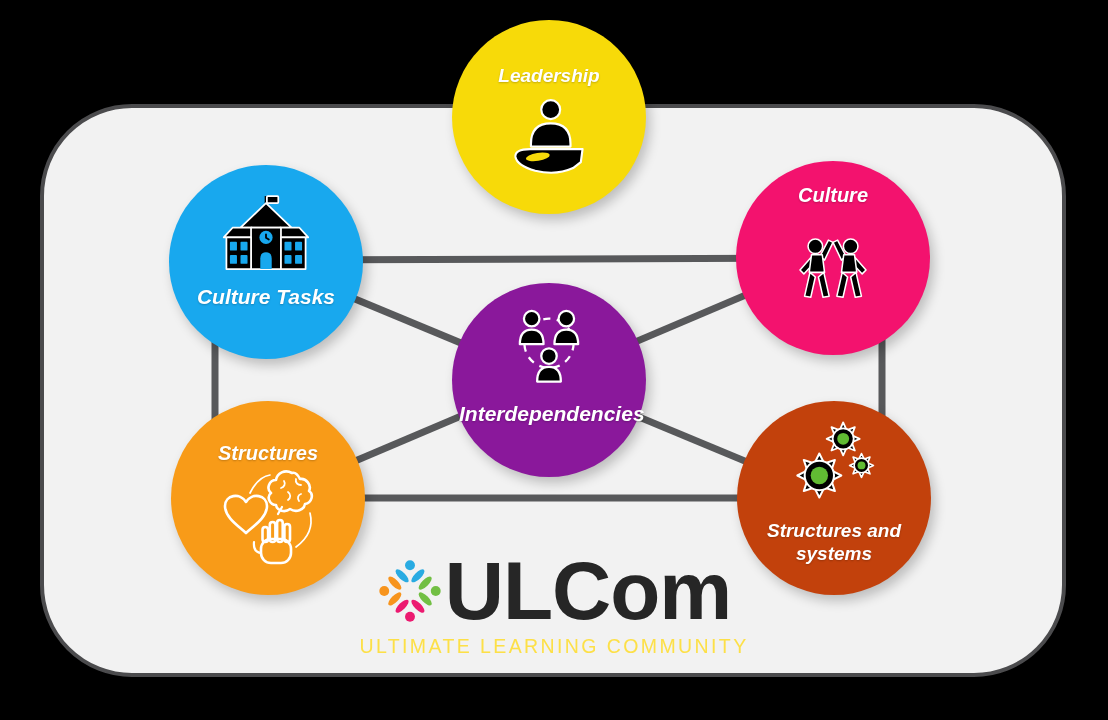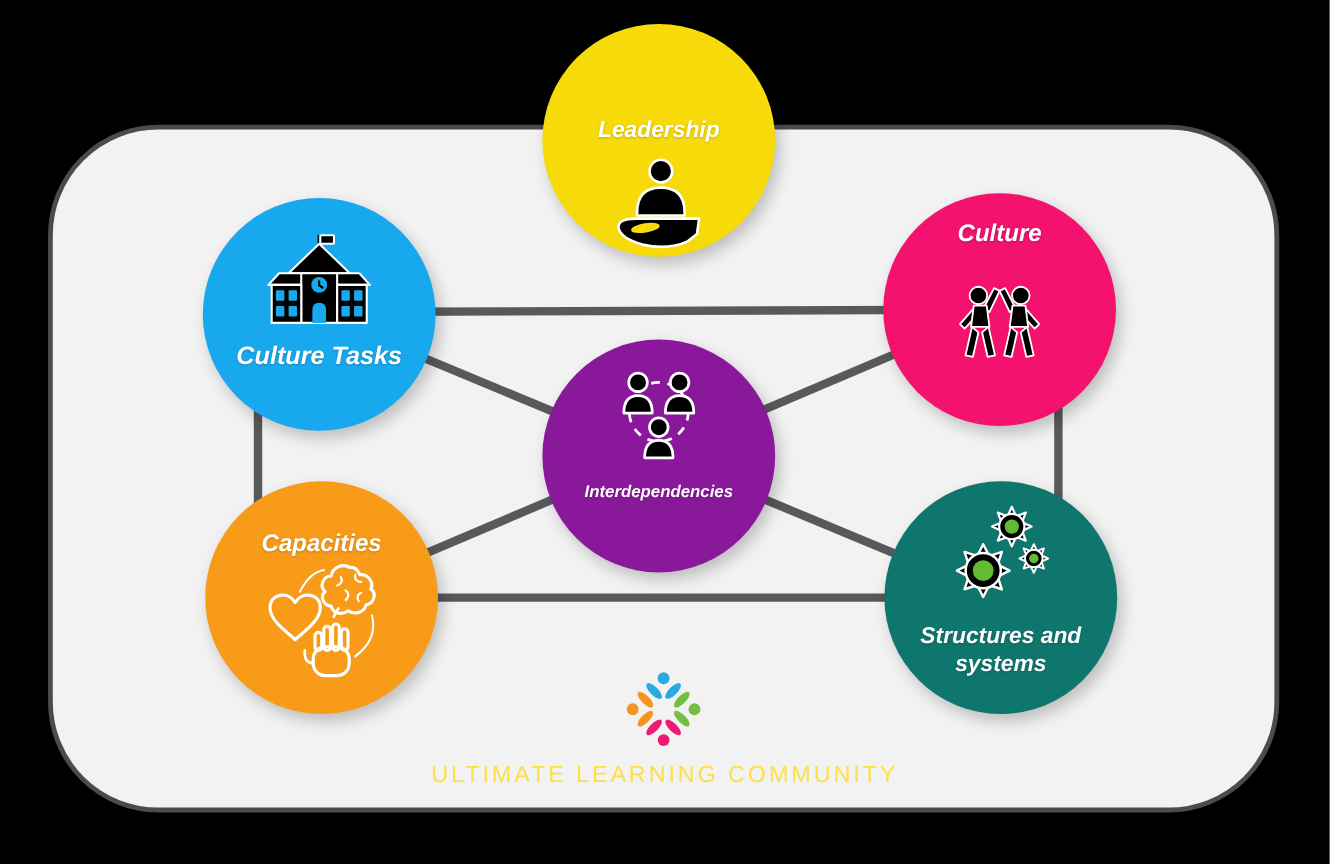--- a/index.html
+++ b/index.html
@@ -28,21 +28,21 @@
   #node-leadership .node-label{margin-top:44px;font-size:19px;}
   #node-leadership .node-icon{margin-top:8px;}
   #node-critical-tasks{left:169px;top:165px;}
   #node-critical-tasks .node-icon{margin-top:30px;}
   #node-critical-tasks .node-label{margin-top:13px;font-size:21px;}
   #node-culture{left:736px;top:161px;}
   #node-culture .node-label{margin-top:22px;}
   #node-culture .node-icon{margin-top:24px;}
   #node-interdependencies{left:452px;top:283px;}
   #node-interdependencies .node-icon{margin-top:22px;}
-  #node-interdependencies .node-label{margin-top:14px;font-size:14px;max-width:180px;}
+  #node-interdependencies .node-label{margin-top:14px;font-size:21px;max-width:180px;}
   #node-capacities{left:171px;top:401px;}
   #node-capacities .node-label{margin-top:40px;}
   #node-capacities .node-icon{margin-top:2px;}
   #node-structures-systems{left:737px;top:401px;}
   #node-structures-systems .node-icon{margin-top:14px;}
   #node-structures-systems .node-label{margin-top:16px;font-size:19px;max-width:140px;}
   .logo{
     position:absolute;left:0;top:552px;width:1108px;z-index:2;
     display:flex;flex-direction:column;align-items:center;
   }
@@ -62,21 +62,21 @@
 
 <svg class="connectors" width="1108" height="720">
   <line x1="266" y1="260" x2="833" y2="258" stroke-width="7" style="stroke: rgb(88, 89, 91);"></line>
   <line x1="268" y1="498" x2="834" y2="498" stroke-width="7" style="stroke: rgb(88, 89, 91);"></line>
   <line x1="266" y1="262" x2="834" y2="498" stroke-width="7" style="stroke: rgb(88, 89, 91);"></line>
   <line x1="833" y1="258" x2="268" y2="498" stroke-width="7" style="stroke: rgb(88, 89, 91);"></line>
   <line x1="215" y1="295" x2="215" y2="468" stroke-width="7" style="stroke: rgb(88, 89, 91);"></line>
   <line x1="882" y1="292" x2="882" y2="468" stroke-width="7" style="stroke: rgb(88, 89, 91);"></line>
 </svg>
 
-<div class="node" id="node-leadership" style="background-color: rgb(247, 218, 9); justify-content: flex-end;">
+<div class="node" id="node-leadership" style="background-color: rgb(247, 218, 9);">
   <div class="node-label">Leadership</div>
   <svg class="node-icon" width="86" height="86" viewBox="0 0 100 100">
     <g fill="#000" stroke="#fff" stroke-width="2.5" stroke-linejoin="round">
       <circle cx="52" cy="17" r="11"></circle>
       <path d="M29 57 Q29 33 52 33 Q75 33 75 57 L75 60 L29 60 Z"></path>
       <path d="M28 63 Q10 63 11 72 Q13 82 34 88 Q58 94 78 85 L87 78 L89 63 Z"></path>
     </g>
     <ellipse cx="37" cy="72" rx="14" ry="4.6" transform="rotate(-9 37 72)" style="fill: rgb(247, 218, 9);"></ellipse>
   </svg>
 </div>
@@ -139,21 +139,21 @@
       <circle cx="69" cy="15" r="8.5"></circle>
       <path d="M56 43 Q56 27 69 27 Q82 27 82 43 Z"></path>
       <circle cx="50" cy="56" r="8.5"></circle>
       <path d="M37 84 Q37 68 50 68 Q63 68 63 84 Z"></path>
     </g>
   </svg>
   <div class="node-label">Interdependencies</div>
 </div>
 
 <div class="node" id="node-capacities" style="background-color: rgb(248, 155, 24);">
-  <div class="node-label">Capacities</div>
+  <div class="node-label">Structures</div>
   <svg class="node-icon" width="116" height="100" viewBox="0 0 112 100">
     <g fill="none" stroke="#fff" stroke-width="2.6" stroke-linecap="round" stroke-linejoin="round">
       <path d="M34 66 C28 60 13 51 13 39 C13 28 28 25 34 35 C40 25 55 28 55 39 C55 51 40 60 34 66 Z"></path>
       <path d="M80 6 c-7 -4 -15 0 -16 7 c-7 0 -10 9 -5 13 c-5 4 -1 12 5 12 c1 6 9 8 14 4 c6 4 14 1 15 -5 c7 -1 9 -10 4 -13 c3 -6 -3 -13 -9 -12 c-2 -4 -5 -7 -8 -6 z"></path>
       <path d="M70 40 l-4 7" stroke-width="2.2"></path>
       <path d="M72 14 c2 3 0 6 -3 7" stroke-width="1.8"></path>
       <path d="M84 12 c-1 4 2 6 5 6" stroke-width="1.8"></path>
       <path d="M76 25 c3 2 3 6 0 8" stroke-width="1.8"></path>
       <path d="M89 27 c-3 1 -4 4 -2 7" stroke-width="1.8"></path>
       <rect x="49" y="72" width="30" height="24" rx="10"></rect>
@@ -161,21 +161,21 @@
       <rect x="57.8" y="55" width="5.6" height="20" rx="2.8"></rect>
       <rect x="65.1" y="53" width="5.6" height="22" rx="2.8"></rect>
       <rect x="72.4" y="57" width="5.6" height="18" rx="2.8"></rect>
       <path d="M49 86 q-8 -1 -7 -11" stroke-width="2.2"></path>
       <path d="M38 26 Q46 10 58 8" stroke-width="1.7"></path>
       <path d="M98 46 Q103 66 84 80" stroke-width="1.7"></path>
     </g>
   </svg>
 </div>
 
-<div class="node" id="node-structures-systems" style="background-color: #0f766e;">
+<div class="node" id="node-structures-systems" style="background-color: #c2410c;">
   <svg class="node-icon" width="94" height="88" viewBox="0 0 100 96">
 
     <g transform="translate(60,26)">
       <g fill="#000" stroke="#fff" stroke-width="2" stroke-linejoin="round">
         <g>
             <path d="M-4 -9 L4 -9 L0 -18 Z"></path>
           </g>
         <g transform="rotate(45)">
             <path d="M-4 -9 L4 -9 L0 -18 Z"></path>
           </g>
@@ -276,15 +276,16 @@
       <circle cx="11" cy="50" r="7.5" style="fill: rgb(247, 148, 29);"></circle>
       <ellipse cx="27" cy="38" rx="13" ry="5.2" transform="rotate(45 27 38)" style="fill: rgb(247, 148, 29);"></ellipse>
       <ellipse cx="27" cy="62" rx="13" ry="5.2" transform="rotate(-45 27 62)" style="fill: rgb(247, 148, 29);"></ellipse>
       <circle cx="89" cy="50" r="7.5" style="fill: rgb(114, 191, 68);"></circle>
       <ellipse cx="73" cy="38" rx="13" ry="5.2" transform="rotate(-45 73 38)" style="fill: rgb(114, 191, 68);"></ellipse>
       <ellipse cx="73" cy="62" rx="13" ry="5.2" transform="rotate(45 73 62)" style="fill: rgb(114, 191, 68);"></ellipse>
       <circle cx="50" cy="89" r="7.5" style="fill: rgb(236, 26, 112);"></circle>
       <ellipse cx="38" cy="73" rx="13" ry="5.2" transform="rotate(-45 38 73)" style="fill: rgb(236, 26, 112);"></ellipse>
       <ellipse cx="62" cy="73" rx="13" ry="5.2" transform="rotate(45 62 73)" style="fill: rgb(236, 26, 112);"></ellipse>
     </svg>
+    <div class="logo-wordmark" style="color: rgb(38, 38, 38);">ULCom</div>
   </div>
   <div class="logo-tagline" style="color: #fde047;">ULTIMATE LEARNING COMMUNITY</div>
 </div>
 
 </body></html>

